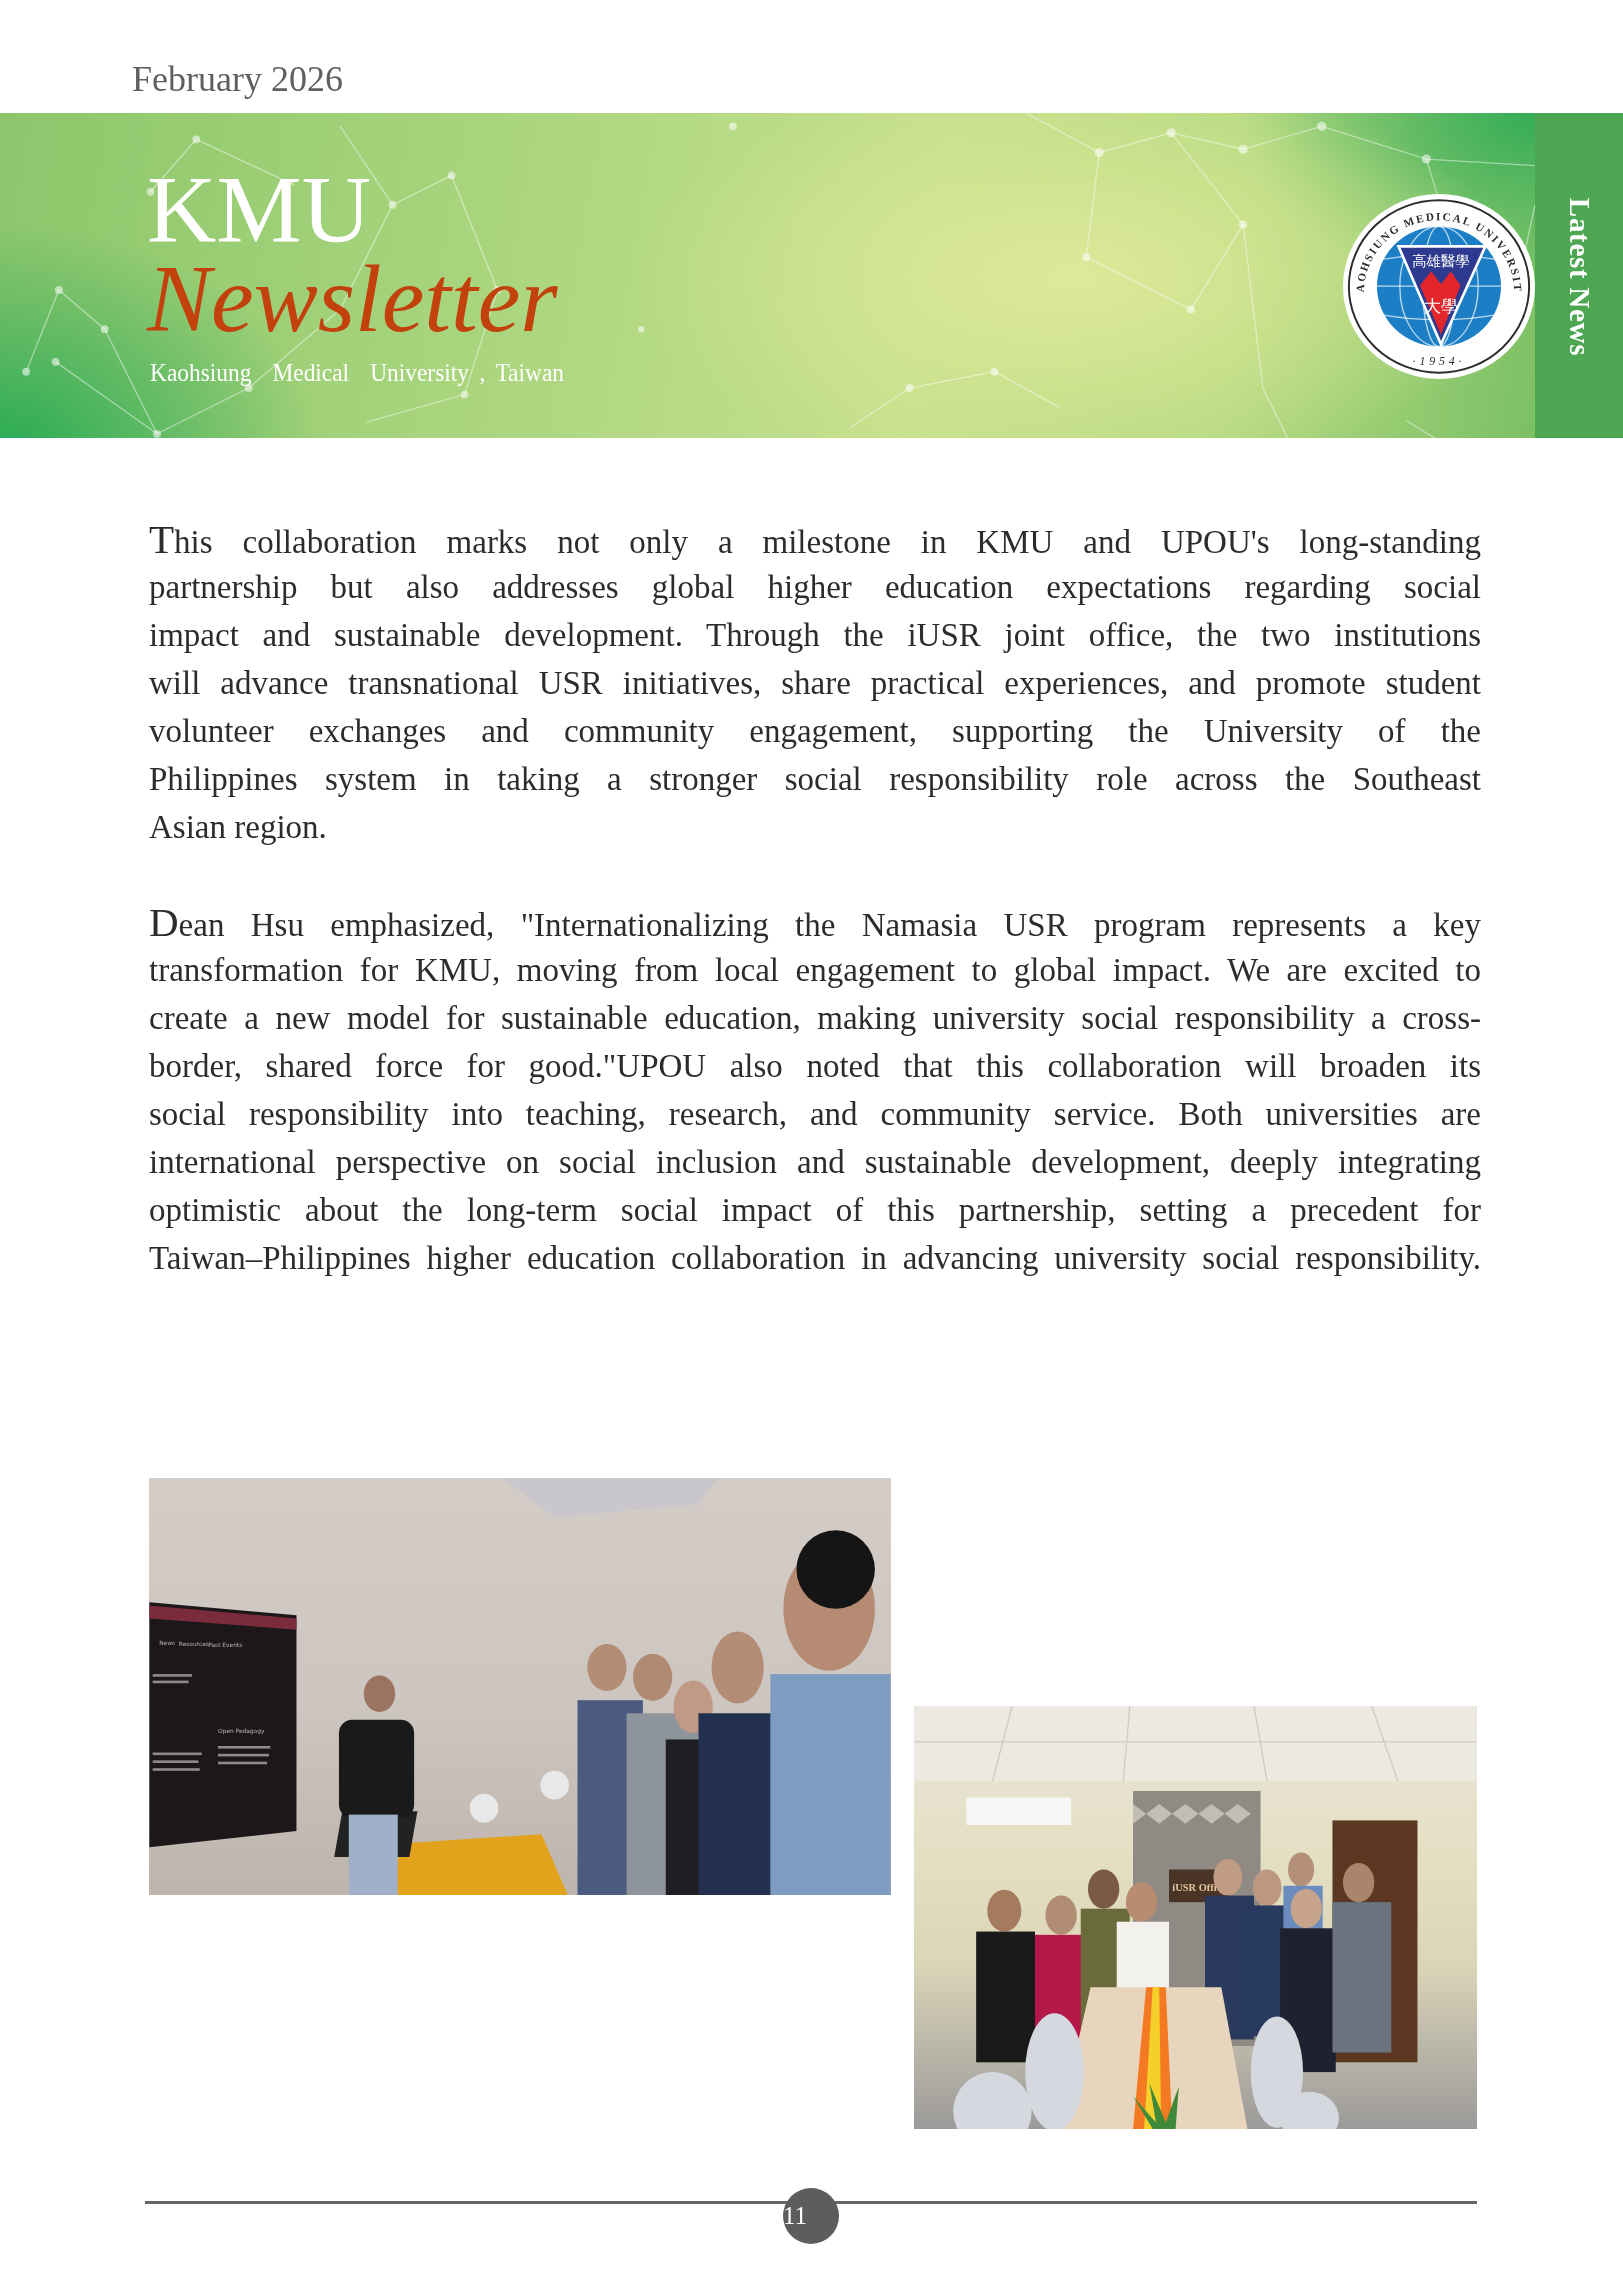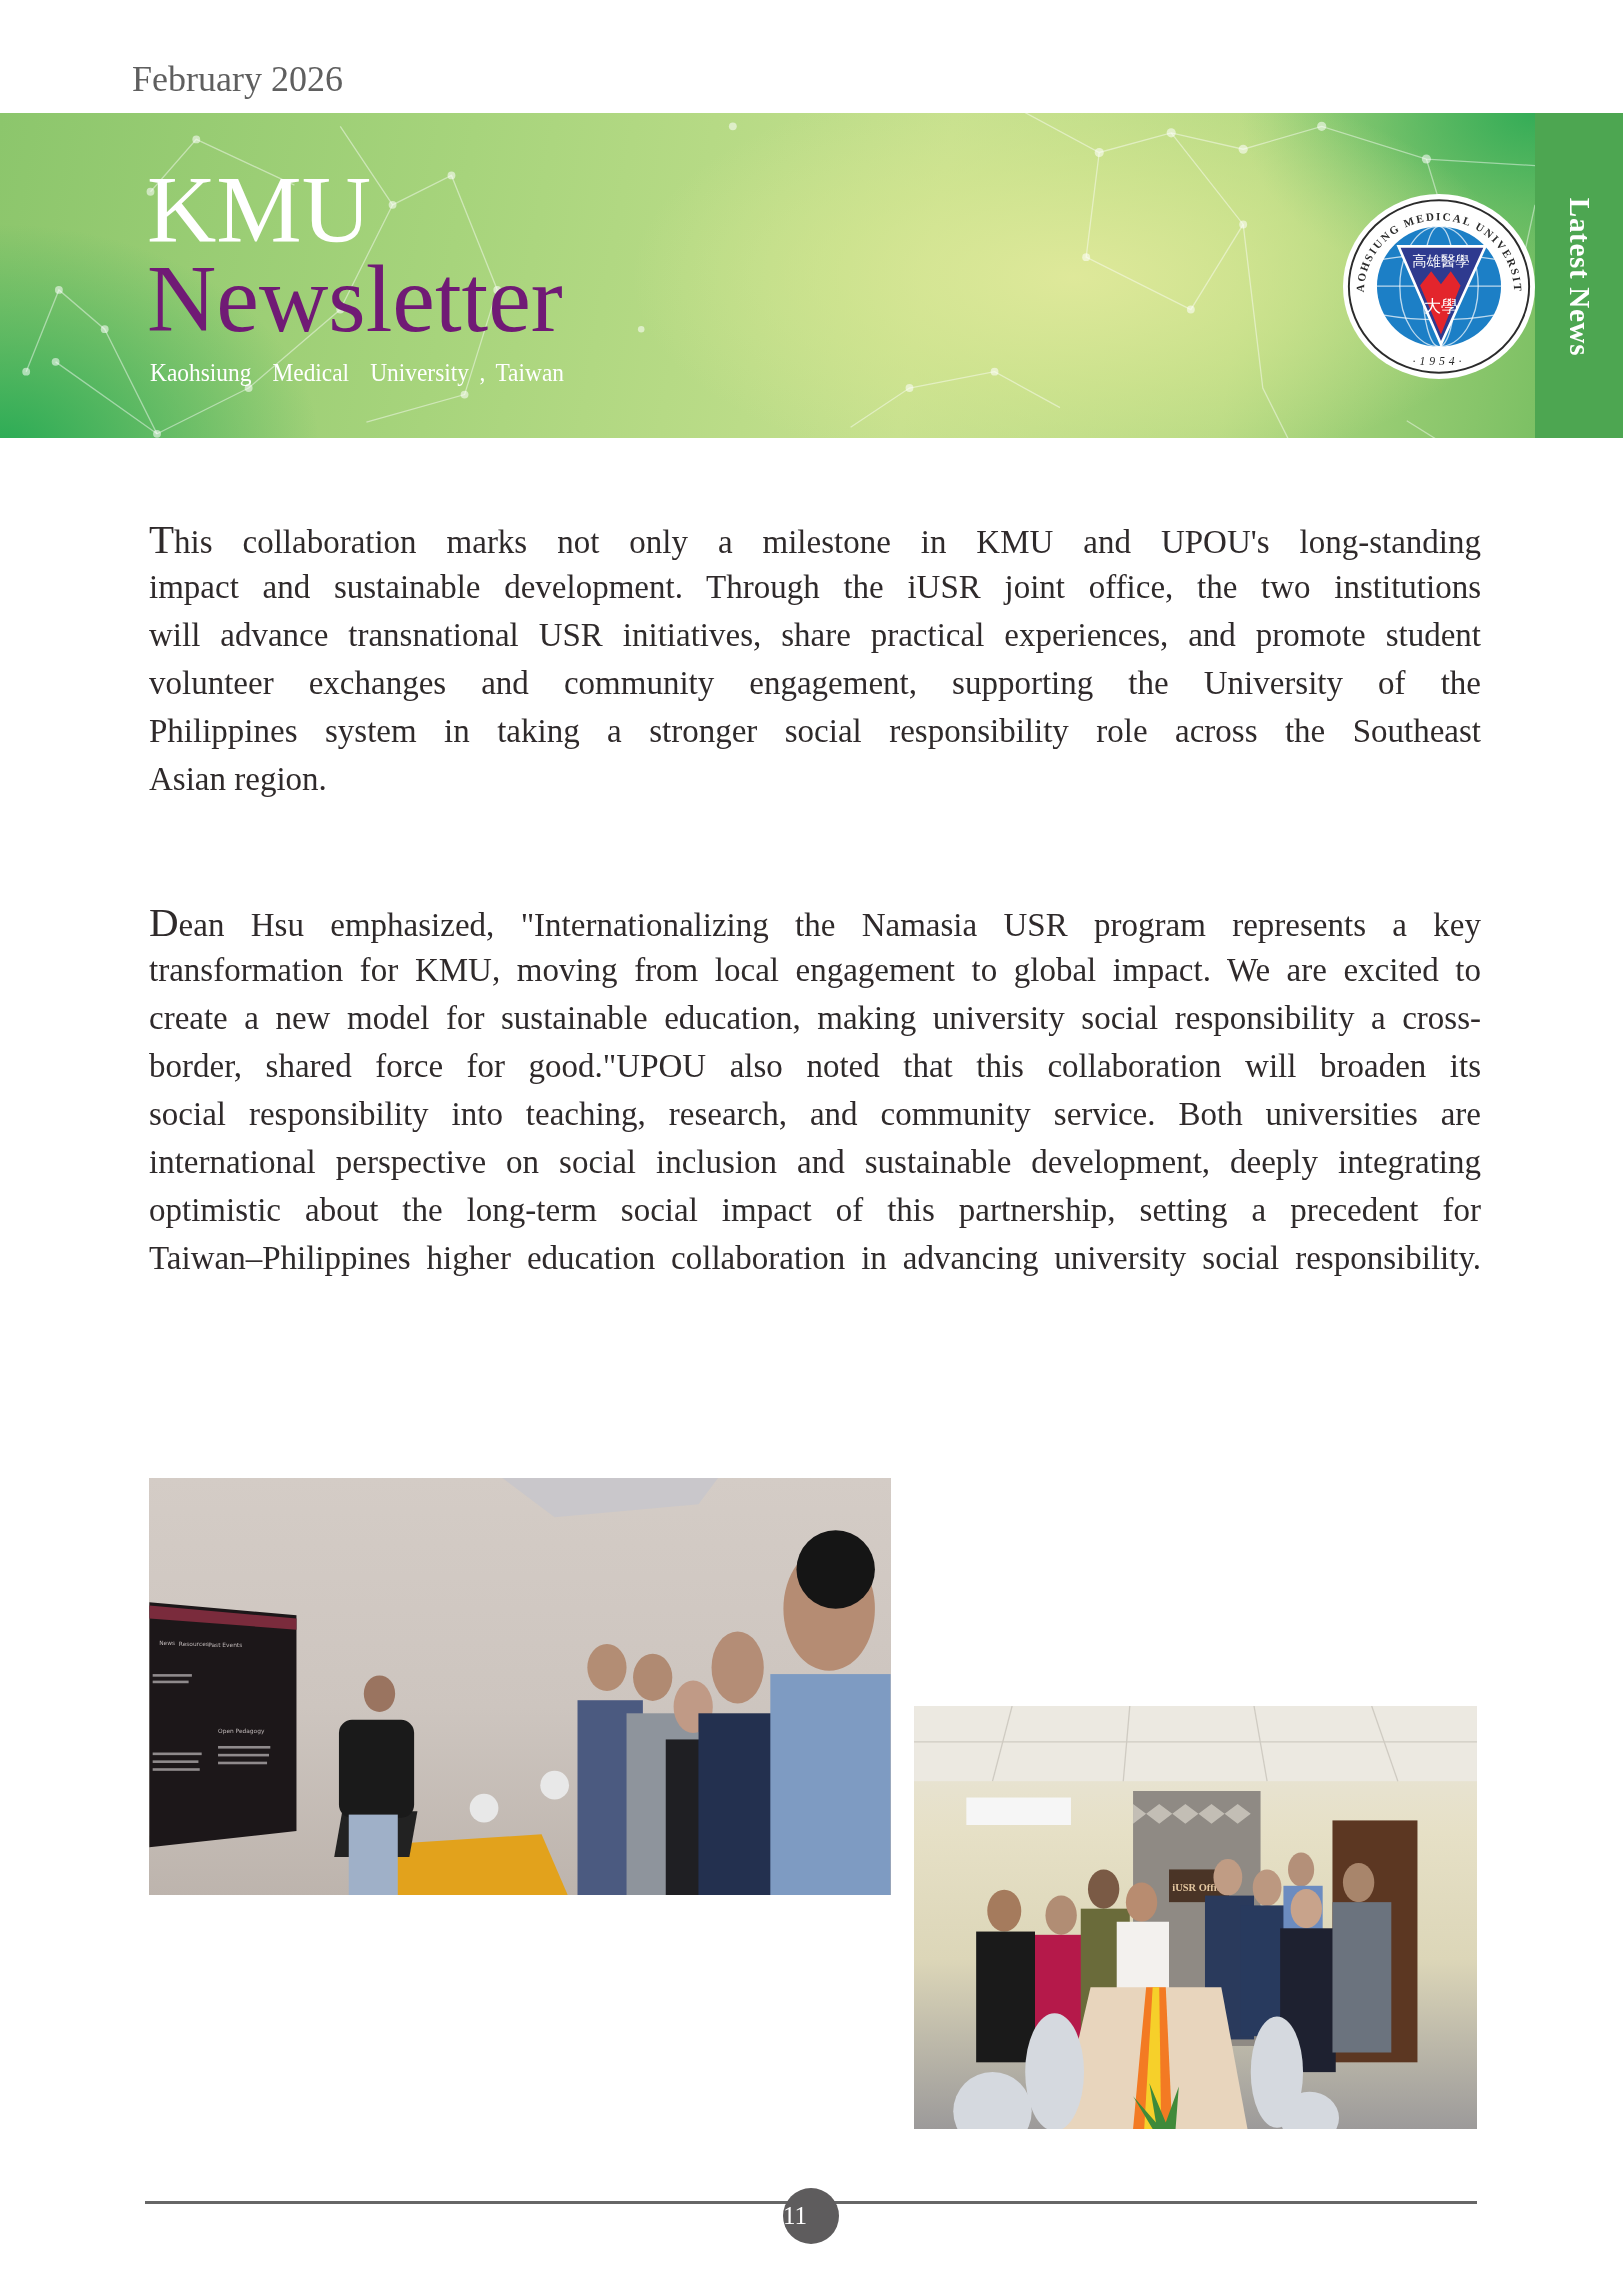--- a/index.html
+++ b/index.html
@@ -16,21 +16,21 @@
       radial-gradient(ellipse 393px 249px at 1535px 0px, rgba(48,171,86,0.95) 0%, rgba(70,178,92,0.5) 40%, rgba(70,178,92,0) 75%),
       linear-gradient(100deg, #8cc66c 0%, #a7d47c 30%, #c5e08e 60%, #b4d982 80%, #7cc064 100%);
   }
   .banner svg.net { position:absolute; left:0; top:0; }
 
   .tab { left:1535px; top:113px; width:88px; height:325px; background:#4da651; }
   .tab-label { position:absolute; left:50%; top:164px; transform:translate(-50%,-50%) rotate(90deg);
     white-space:nowrap; color:#ffffff; font-size:29px; font-weight:bold; letter-spacing:0.7px; }
 
   .title-kmu { left:147px; top:161px; font-size:96px; line-height:98px; color:#ffffff; white-space:nowrap; }
-  .title-news { left:147px; top:250px; font-size:96px; line-height:98px; color:#701a75; white-space:nowrap; }
+  .title-news { left:147px; top:250px; font-size:96px; line-height:98px; color:#c2410c; white-space:nowrap;font-style:italic; }
   .subtitle { left:150px; top:358px; font-size:26px; line-height:29px; color:#ffffff; white-space:nowrap;
     word-spacing:5.2px; transform:scaleX(0.9); transform-origin:left top; }
 
   .logo { left:1343px; top:194px; width:192px; height:185px; }
 
   .body-text { left:149px; width:1332px; font-size:33px; line-height:48px; }
   .body-text .line { display:block; height:48px; text-align:justify; text-align-last:justify; white-space:nowrap; overflow:visible; }
   .body-text .line.last { text-align-last:left; }
   .dropcap { font-size:41px; font-weight:normal; }
   .para1 { top:515px; }
@@ -126,20 +126,21 @@
     <text x="150" y="180" font-size="26" fill="#ffffff" text-anchor="middle" font-family="DejaVu Sans, sans-serif">大學</text>
     <text font-size="17" fill="#2b2b2b" font-family="Liberation Serif, serif" font-weight="bold" letter-spacing="3">
       <textPath href="#ringTop" startOffset="50%" text-anchor="middle">KAOHSIUNG MEDICAL UNIVERSITY</textPath>
     </text>
     <text x="147" y="262" font-size="18" fill="#2b2b2b" text-anchor="middle" font-style="italic" font-family="Liberation Serif, serif" letter-spacing="6">·1954·</text>
   </svg>
 </div>
 
 <div class="abs body-text para1">
   <span class="line"><span class="dropcap">T</span><span>his collaboration marks not only a milestone in KMU and UPOU's long-standing</span></span>
+  <span class="line">partnership but also addresses global higher education expectations regarding social</span>
   <span class="line">impact and sustainable development. Through the iUSR joint office, the two institutions</span>
   <span class="line">will advance transnational USR initiatives, share practical experiences, and promote student</span>
   <span class="line">volunteer exchanges and community engagement, supporting the University of the</span>
   <span class="line">Philippines system in taking a stronger social responsibility role across the Southeast</span>
   <span class="line last">Asian region.</span>
 </div>
 
 <div class="abs body-text para2">
   <span class="line"><span class="dropcap">D</span><span>ean Hsu emphasized, "Internationalizing the Namasia USR program represents a key</span></span>
   <span class="line">transformation for KMU, moving from local engagement to global impact. We are excited to</span>

